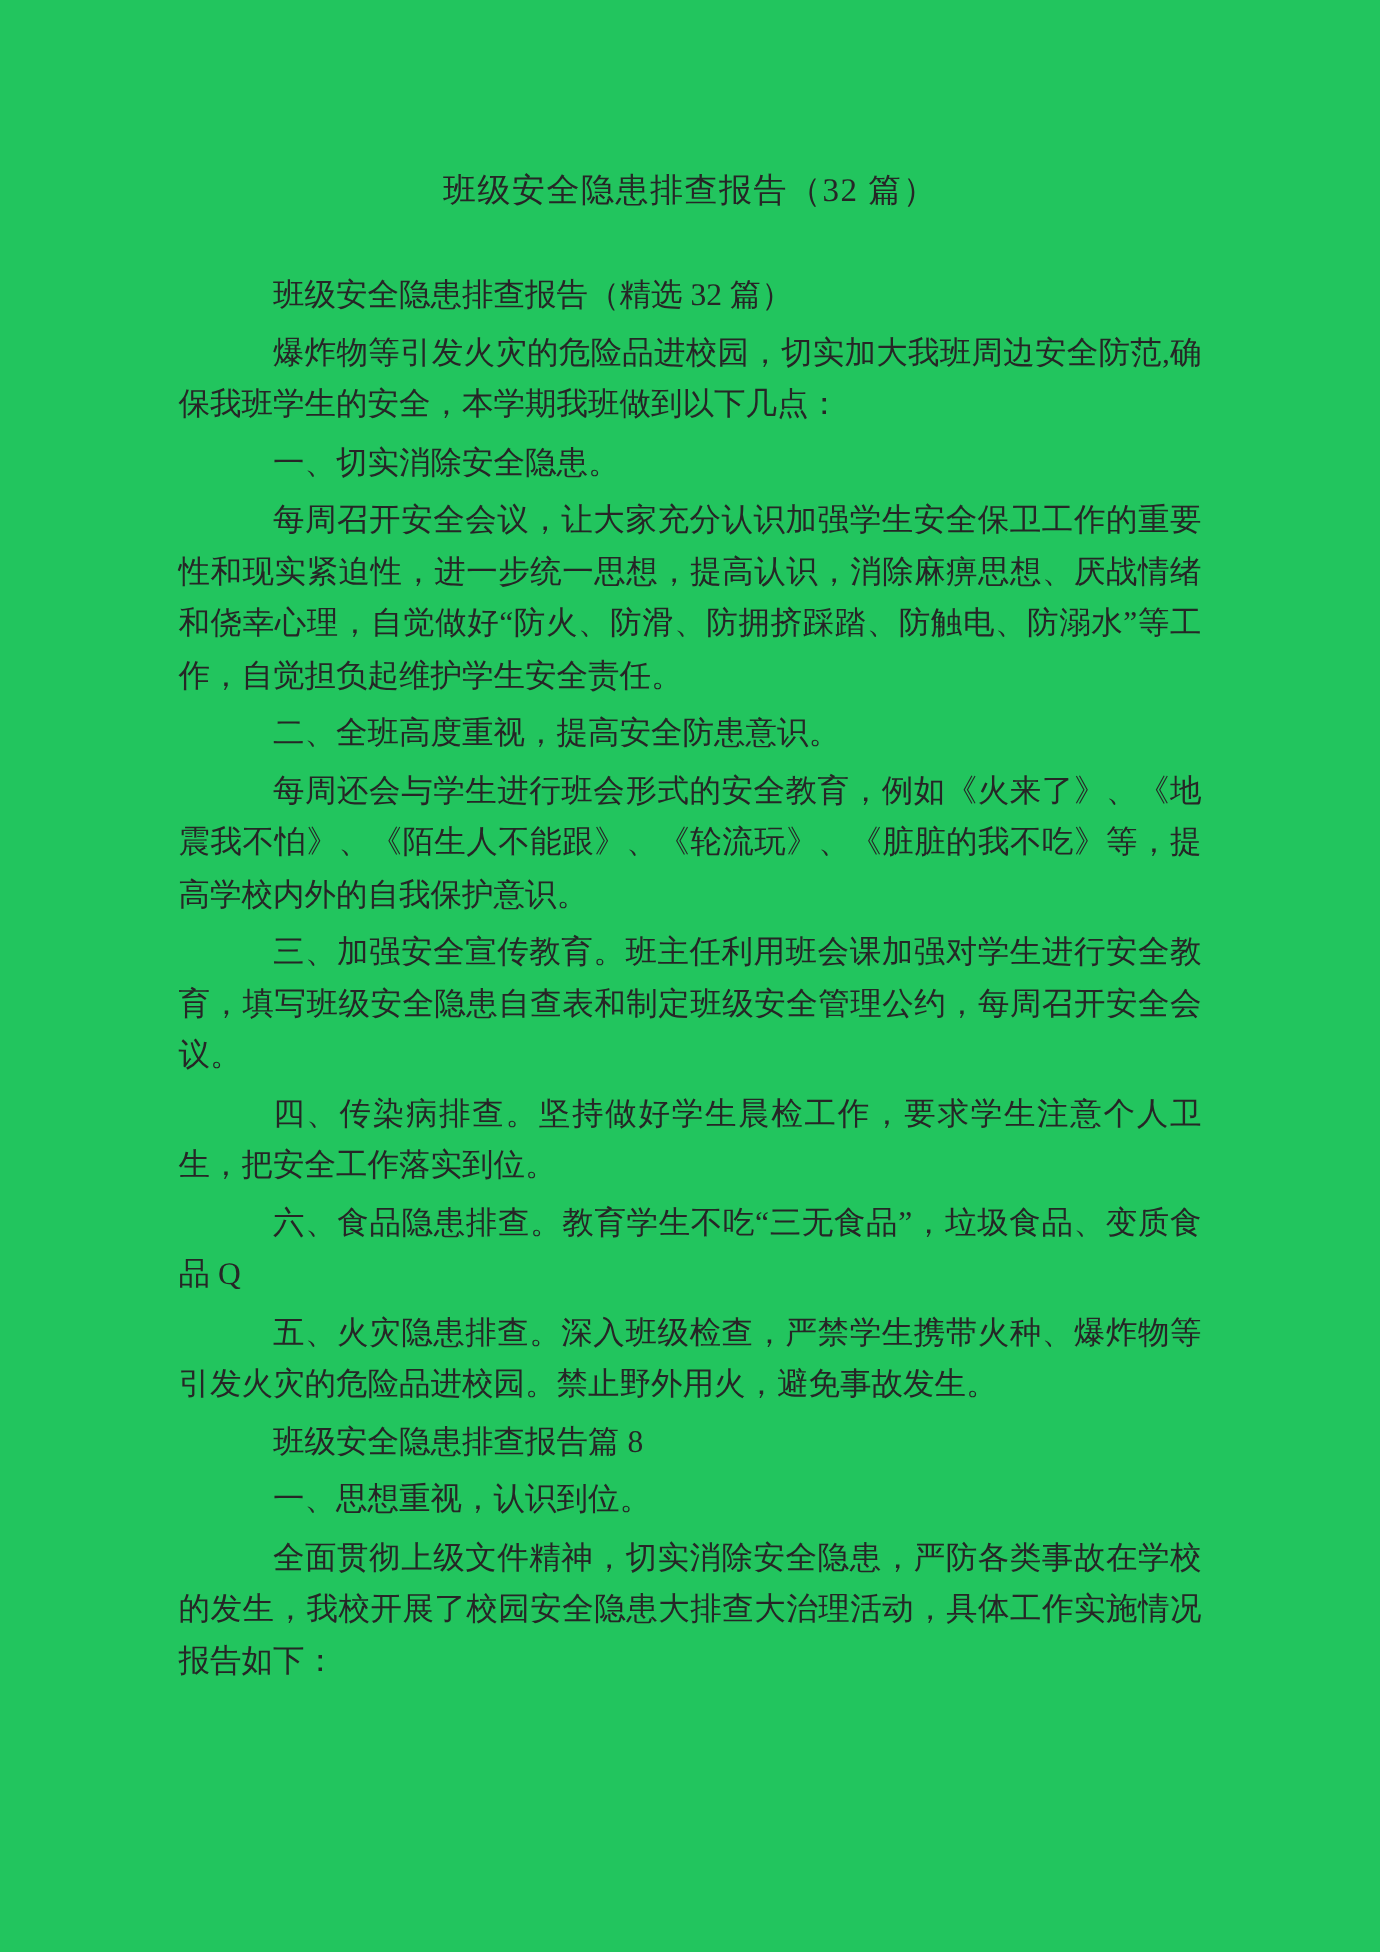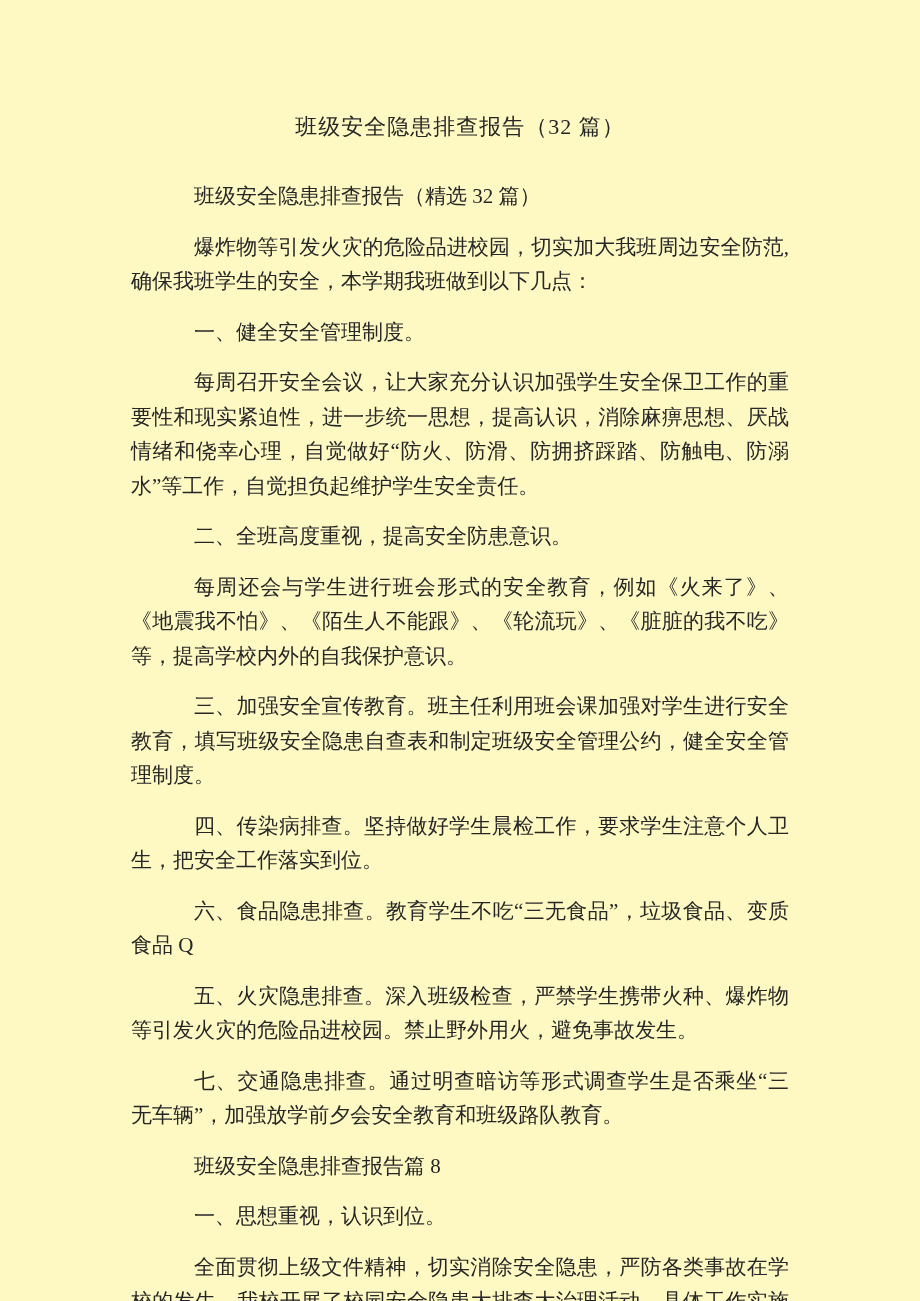--- a/index.html
+++ b/index.html
@@ -13,59 +13,58 @@
     height: 1301px;
     font-family: "Liberation Serif", "DejaVu Serif", serif;
     color: #262626;
     overflow: hidden;
   }
   .page {
     box-sizing: border-box;
     width: 920px;
     height: 1301px;
     padding: 109px 115px 40px 115px;
-    background: #fef9c3;
+    background: #22c55e;
   }
   .doc-title {
     margin: 0 0 34px 0;
     font-size: 22px;
     font-weight: normal;
     line-height: 36px;
     text-align: center;
     letter-spacing: 1px;
     white-space: nowrap;
   }
   .doc-body {
     width: 690px;
   }
   .para {
-    margin: 16px;
+    margin: 4px;
     font-size: 21px;
     line-height: 34.5px;
     text-align: justify;
     text-justify: inter-ideograph;
     text-indent: 63px;
     word-break: break-all;
     overflow-wrap: break-word;
   }
 </style>
 </head>
 <body>
 
 <div class="page">
   <h1 class="doc-title">班级安全隐患排查报告（32 篇）</h1>
   <div class="doc-body">
       <p class="para">班级安全隐患排查报告（精选 32 篇）</p>
       <p class="para">爆炸物等引发火灾的危险品进校园，切实加大我班周边安全防范,确保我班学生的安全，本学期我班做到以下几点：</p>
-      <p class="para">一、健全安全管理制度。</p>
+      <p class="para">一、切实消除安全隐患。</p>
       <p class="para">每周召开安全会议，让大家充分认识加强学生安全保卫工作的重要性和现实紧迫性，进一步统一思想，提高认识，消除麻痹思想、厌战情绪和侥幸心理，自觉做好“防火、防滑、防拥挤踩踏、防触电、防溺水”等工作，自觉担负起维护学生安全责任。</p>
       <p class="para">二、全班高度重视，提高安全防患意识。</p>
       <p class="para">每周还会与学生进行班会形式的安全教育，例如《火来了》、《地震我不怕》、《陌生人不能跟》、《轮流玩》、《脏脏的我不吃》等，提高学校内外的自我保护意识。</p>
-      <p class="para">三、加强安全宣传教育。班主任利用班会课加强对学生进行安全教育，填写班级安全隐患自查表和制定班级安全管理公约，健全安全管理制度。</p>
+      <p class="para">三、加强安全宣传教育。班主任利用班会课加强对学生进行安全教育，填写班级安全隐患自查表和制定班级安全管理公约，每周召开安全会议。</p>
       <p class="para">四、传染病排查。坚持做好学生晨检工作，要求学生注意个人卫生，把安全工作落实到位。</p>
       <p class="para">六、食品隐患排查。教育学生不吃“三无食品”，垃圾食品、变质食品 Q</p>
       <p class="para">五、火灾隐患排查。深入班级检查，严禁学生携带火种、爆炸物等引发火灾的危险品进校园。禁止野外用火，避免事故发生。</p>
-      <p class="para">七、交通隐患排查。通过明查暗访等形式调查学生是否乘坐“三无车辆”，加强放学前夕会安全教育和班级路队教育。</p>
       <p class="para">班级安全隐患排查报告篇 8</p>
       <p class="para">一、思想重视，认识到位。</p>
       <p class="para">全面贯彻上级文件精神，切实消除安全隐患，严防各类事故在学校的发生，我校开展了校园安全隐患大排查大治理活动，具体工作实施情况报告如下：</p>
     </div>
 </div>
 
 </body></html>

